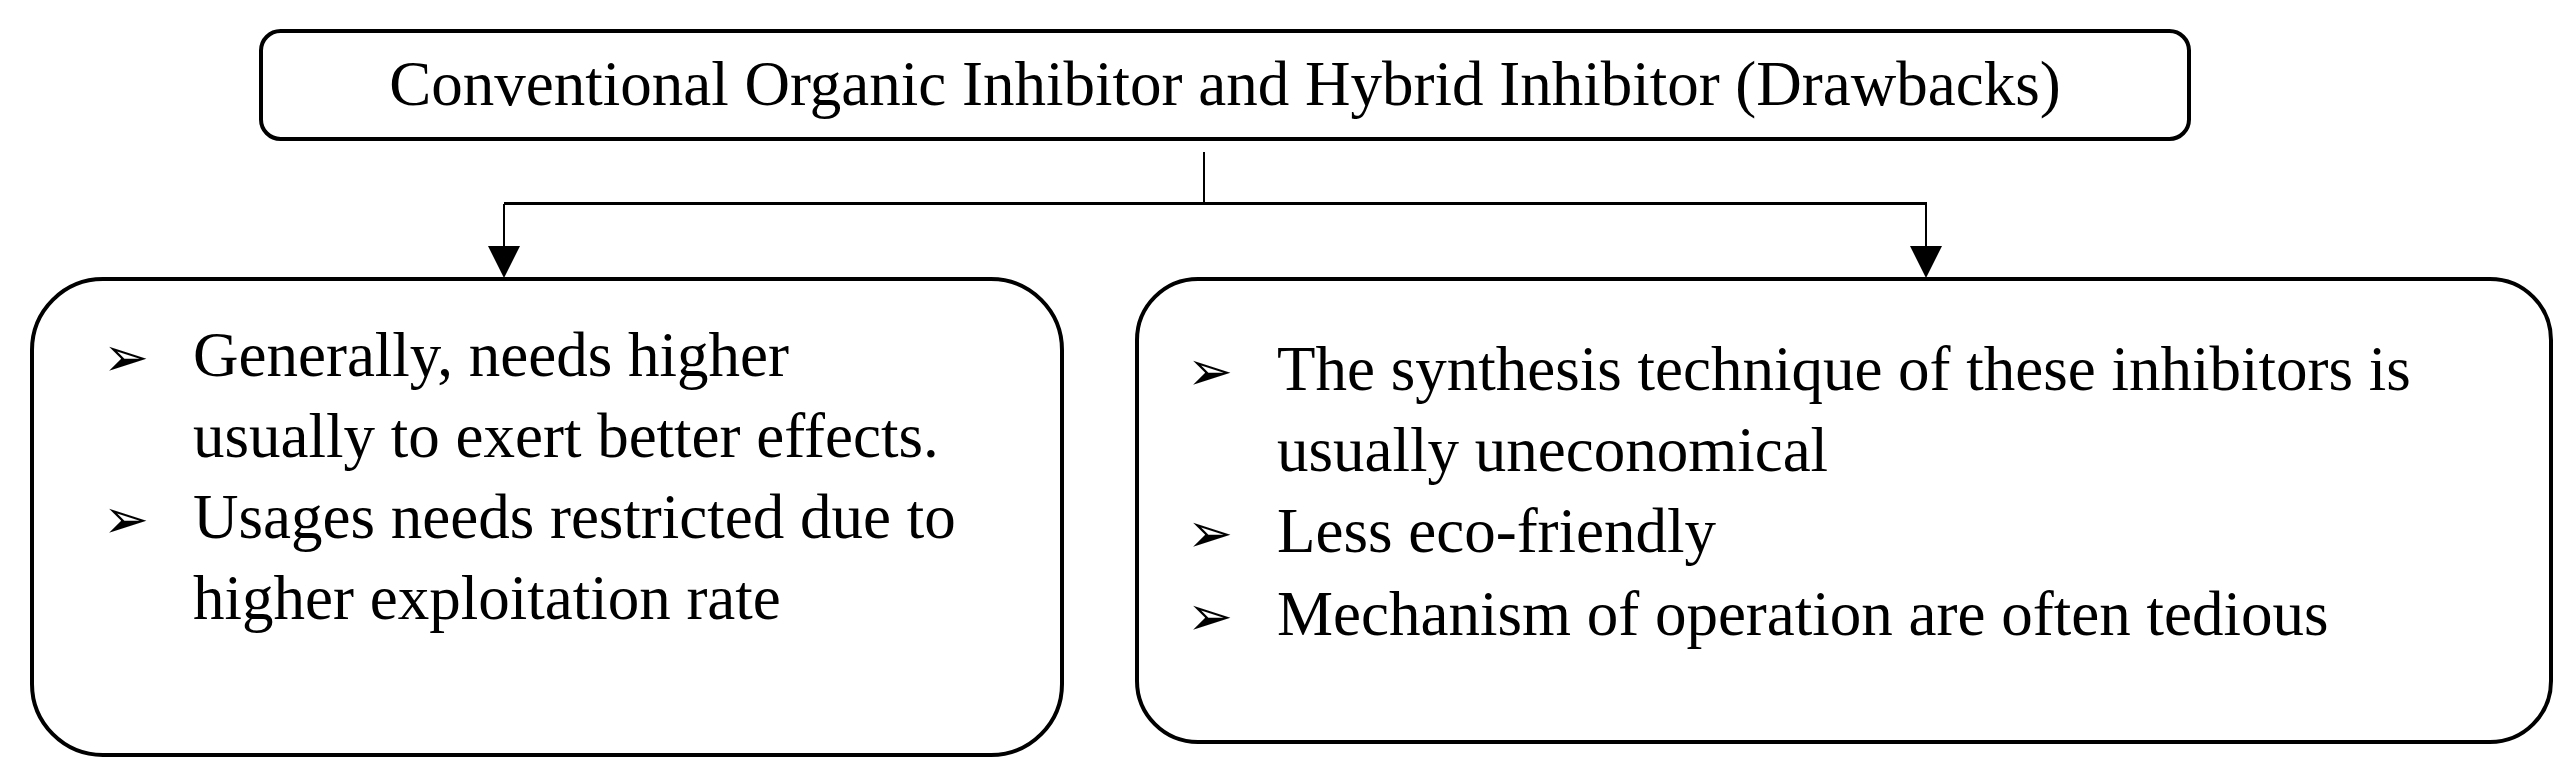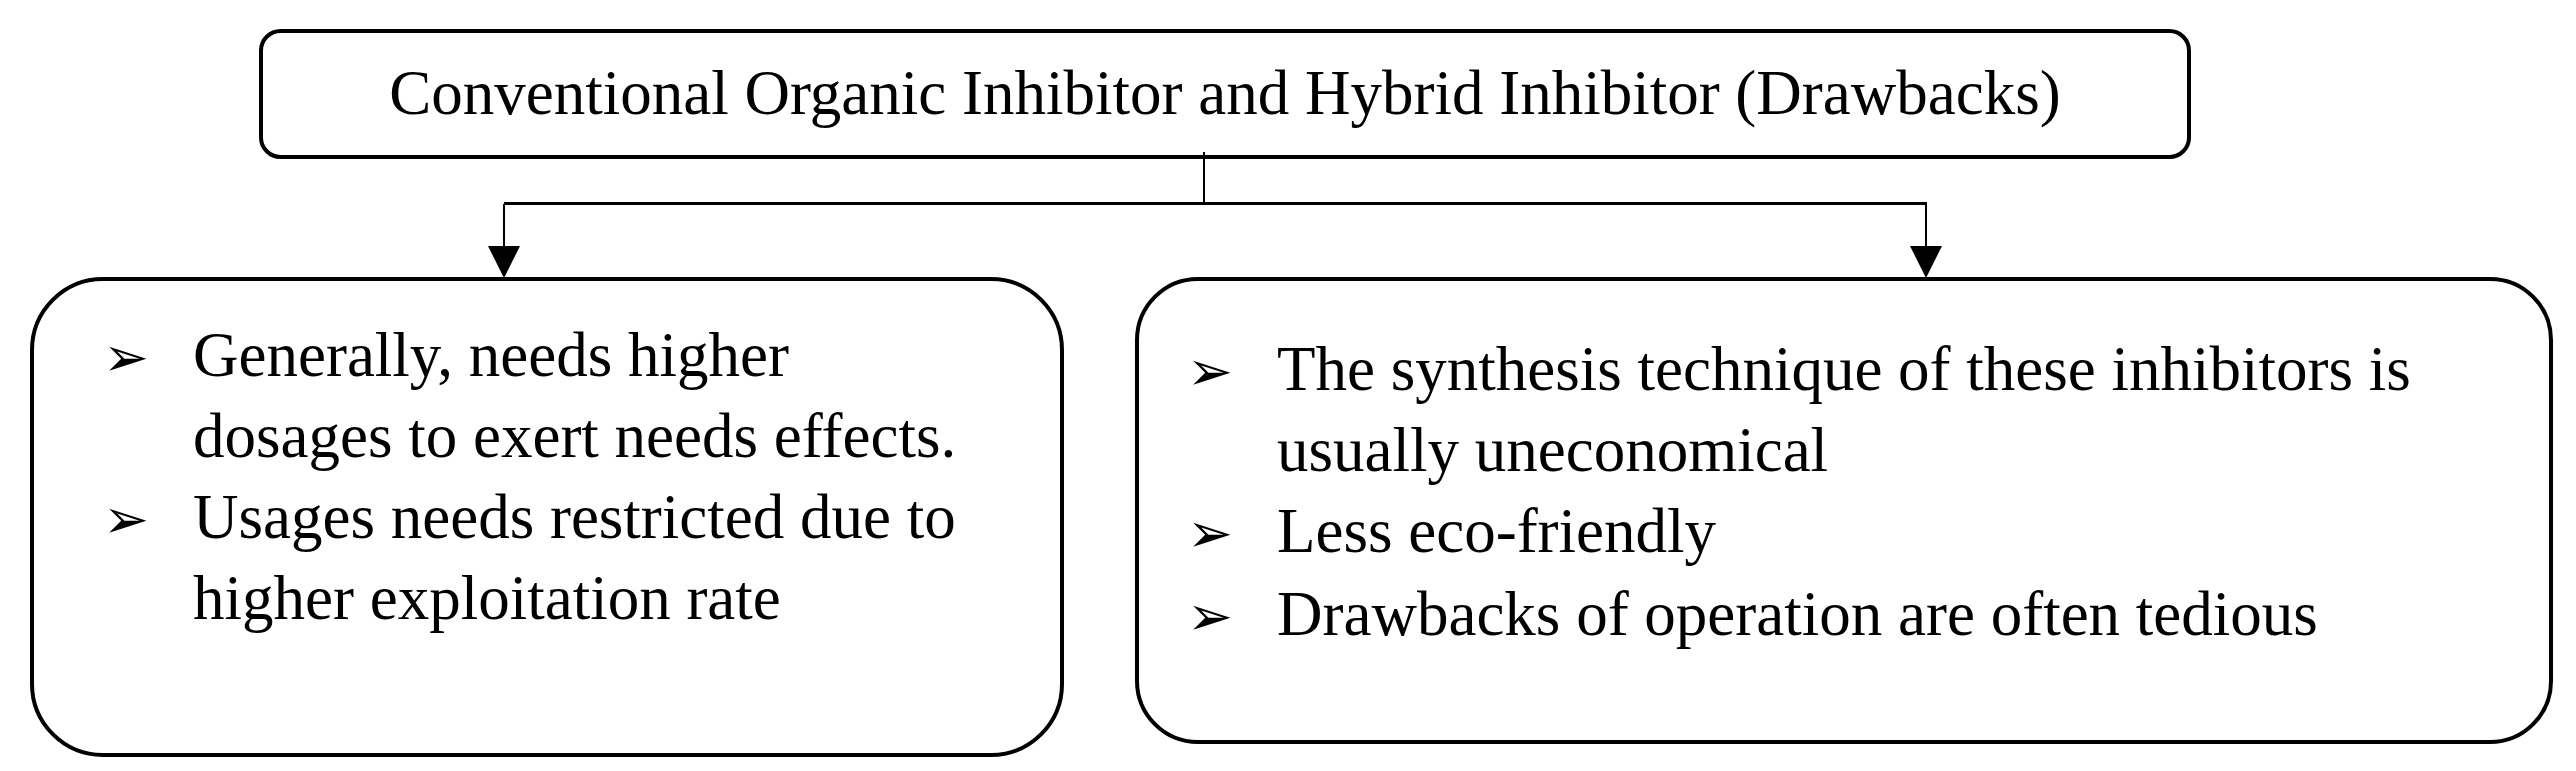--- a/index.html
+++ b/index.html
@@ -13,21 +13,21 @@
     overflow: hidden;
   }
   .box {
     position: absolute;
     box-sizing: border-box;
     border: 4.4px solid #000000;
     background: #ffffff;
   }
   .title-box {
     left: 259px; top: 28.6px;
-    width: 1932px; height: 130px;
+    width: 1932px; height: 112px;
     border-radius: 21.6px;
     display: flex;
     align-items: center;
     justify-content: center;
   }
   .title-text {
     font-size: 63px;
     line-height: 1;
     white-space: nowrap;
     text-align: center;
@@ -96,21 +96,21 @@
   <div class="conn conn-drop-left"></div>
   <div class="conn conn-drop-right"></div>
   <div class="arrowhead arrowhead-left"></div>
   <div class="arrowhead arrowhead-right"></div>
 
   <div class="box content-box-left">
     <ul class="bullet-list">
       <li class="bullet-item">
         <span class="bullet-glyph">➢</span>
         <span class="bullet-text">Generally, needs higher
-dosages to exert needs effects.</span>
+usually to exert better effects.</span>
       </li>
       <li class="bullet-item">
         <span class="bullet-glyph">➢</span>
         <span class="bullet-text">Usages needs restricted due to
 higher exploitation rate</span>
       </li>
     </ul>
   </div>
 
   <div class="box content-box-right">
@@ -119,19 +119,19 @@
         <span class="bullet-glyph">➢</span>
         <span class="bullet-text">The synthesis technique of these inhibitors is
 usually uneconomical</span>
       </li>
       <li class="bullet-item">
         <span class="bullet-glyph">➢</span>
         <span class="bullet-text">Less eco-friendly</span>
       </li>
       <li class="bullet-item">
         <span class="bullet-glyph">➢</span>
-        <span class="bullet-text">Drawbacks of operation are often tedious</span>
+        <span class="bullet-text">Mechanism of operation are often tedious</span>
       </li>
     </ul>
   </div>
 
 </div>
 
 
 </body></html>

